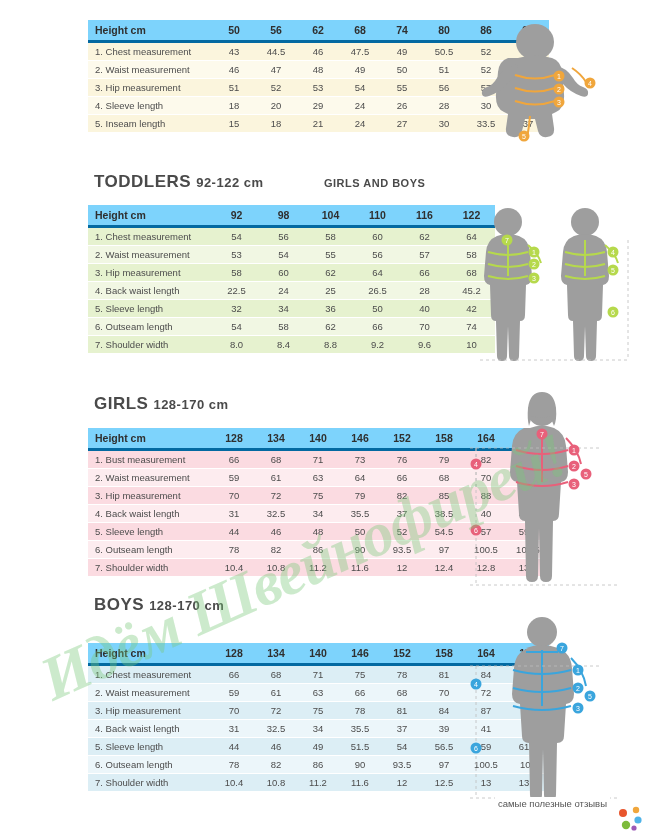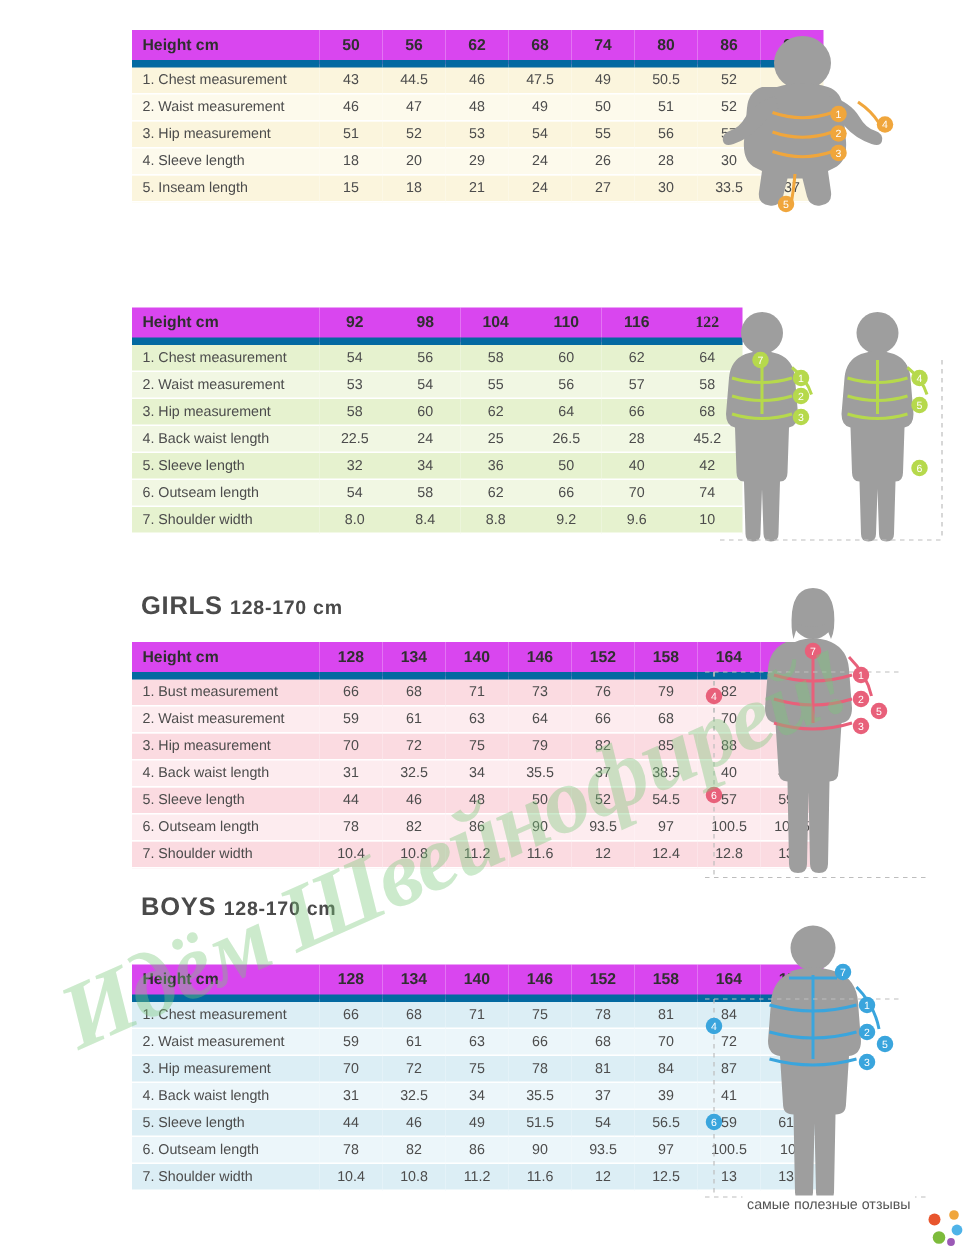--- a/index.html
+++ b/index.html
@@ -63,22 +63,22 @@
   }
   table.ms th.lbl, table.ms td.lbl{
     text-align:left;
     padding-left:7px;
     width:118px;
   }
   table.ms thead th{
     font-weight:bold;
     font-size:10.5px;
     color:#2f2f2f;
-    border-bottom:5px solid #0369a1;
-    background:#d946ef;
+    border-bottom:3px solid #0369a1;
+    background:#7dd3fc;
     height:20px;
   }
   table.ms thead th.lbl{padding-left:7px;}
   table.ms td{width:42px;}
 
   
   .t-cream tbody tr:nth-child(odd) td{background:#fbf5dd;}
   .t-cream tbody tr:nth-child(even) td{background:#fdfaec;}
 
   .t-green tbody tr:nth-child(odd) td{background:#e6f2cf;}
@@ -230,32 +230,37 @@
         <circle cx="99" cy="82" r="5.5" fill="#f0a63c"></circle>
           <text x="99" y="84.5" text-anchor="middle">3</text>
         <circle cx="130" cy="63" r="5.5" fill="#f0a63c"></circle>
           <text x="130" y="65.5" text-anchor="middle">4</text>
         <circle cx="64" cy="116" r="5.5" fill="#f0a63c"></circle>
           <text x="64" y="118.5" text-anchor="middle">5</text>
       </g>
     </svg>
   </div>
 
+  <div class="section" style="left:94px; top:172px;">
+    <span class="sec-title"><span class="big">TODDLERS</span>
+    <span class="rng">92-122 cm</span></span>
+    <span class="sec-sub" style="margin-left:56px;">GIRLS AND BOYS</span>
+  </div>
 
   <div class="section" style="left:88px; top:205px;">
     <table class="ms t-green">
       <thead>
         <tr>
           <th class="lbl">Height cm</th>
           <th style="width:47px;">92</th>
           <th style="width:47px;">98</th>
           <th style="width:47px;">104</th>
           <th style="width:47px;">110</th>
           <th style="width:47px;">116</th>
-          <th style="width:47px;font-family:Liberation Serif, serif;">122</th>
+          <th style="width:47px;">122</th>
         </tr>
       </thead>
       <tbody>
         <tr>
           <td class="lbl">1. Chest measurement</td>
           <td>54</td>
           <td>56</td>
           <td>58</td>
           <td>60</td>
           <td>62</td>

